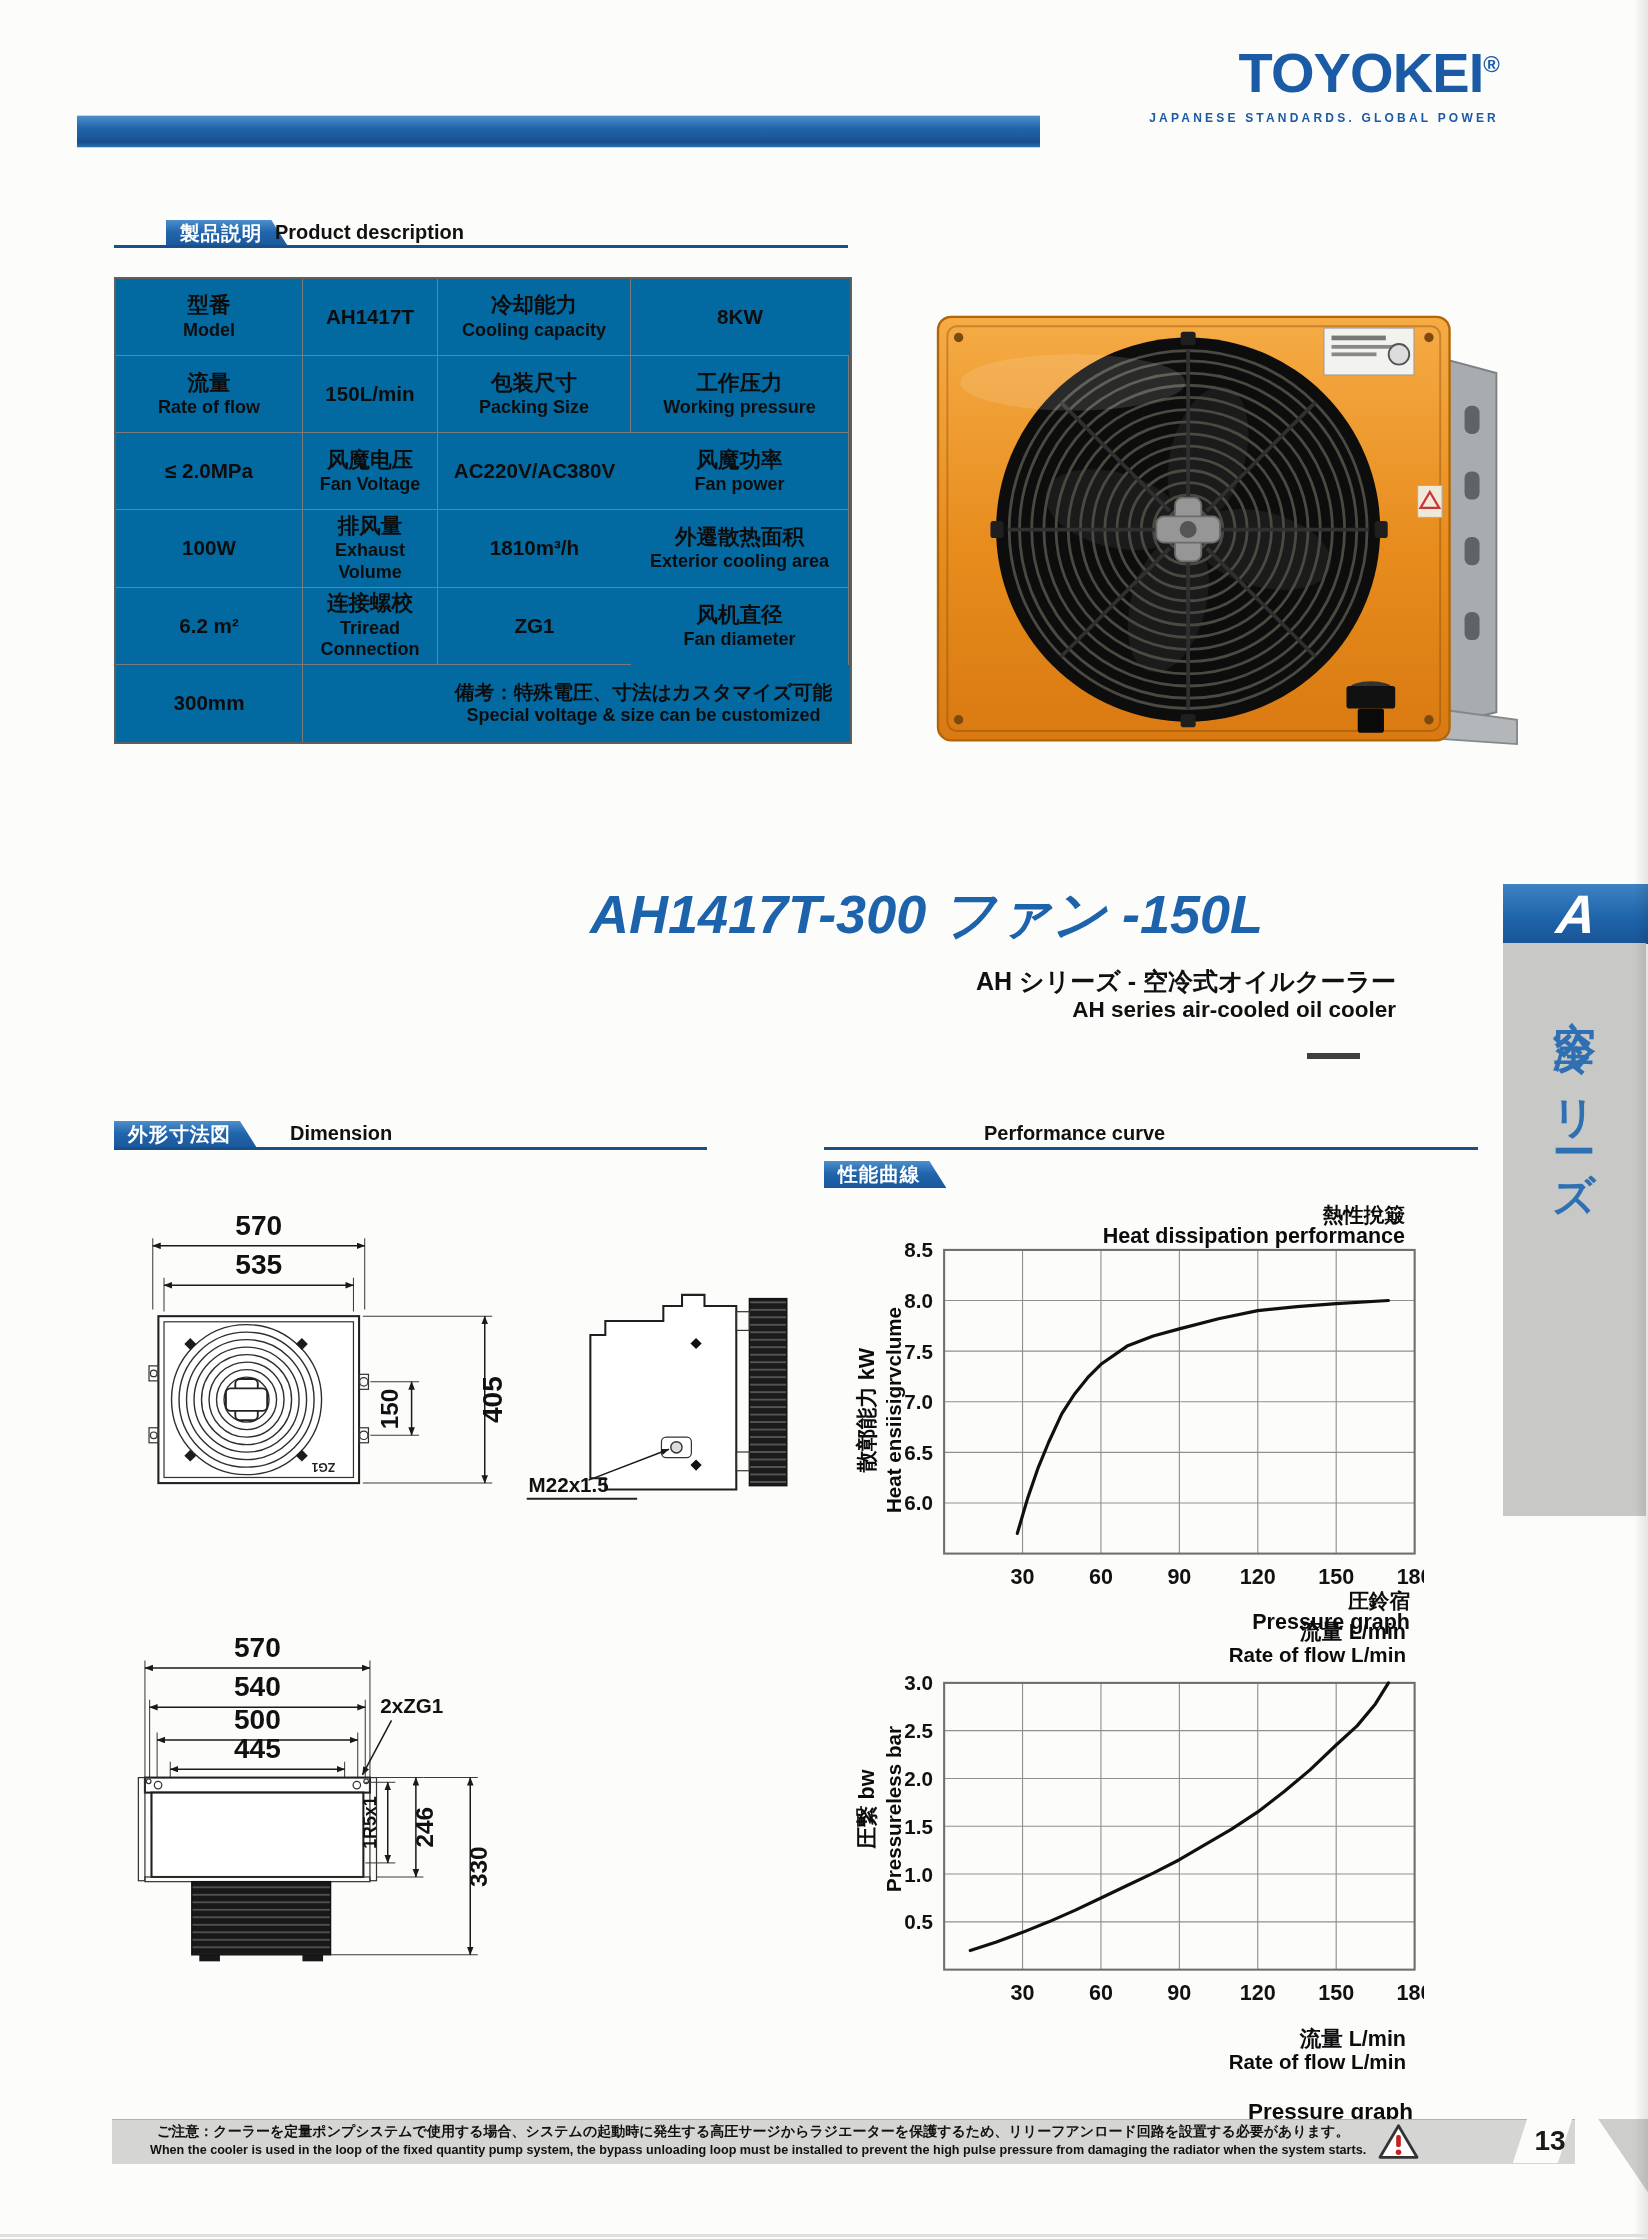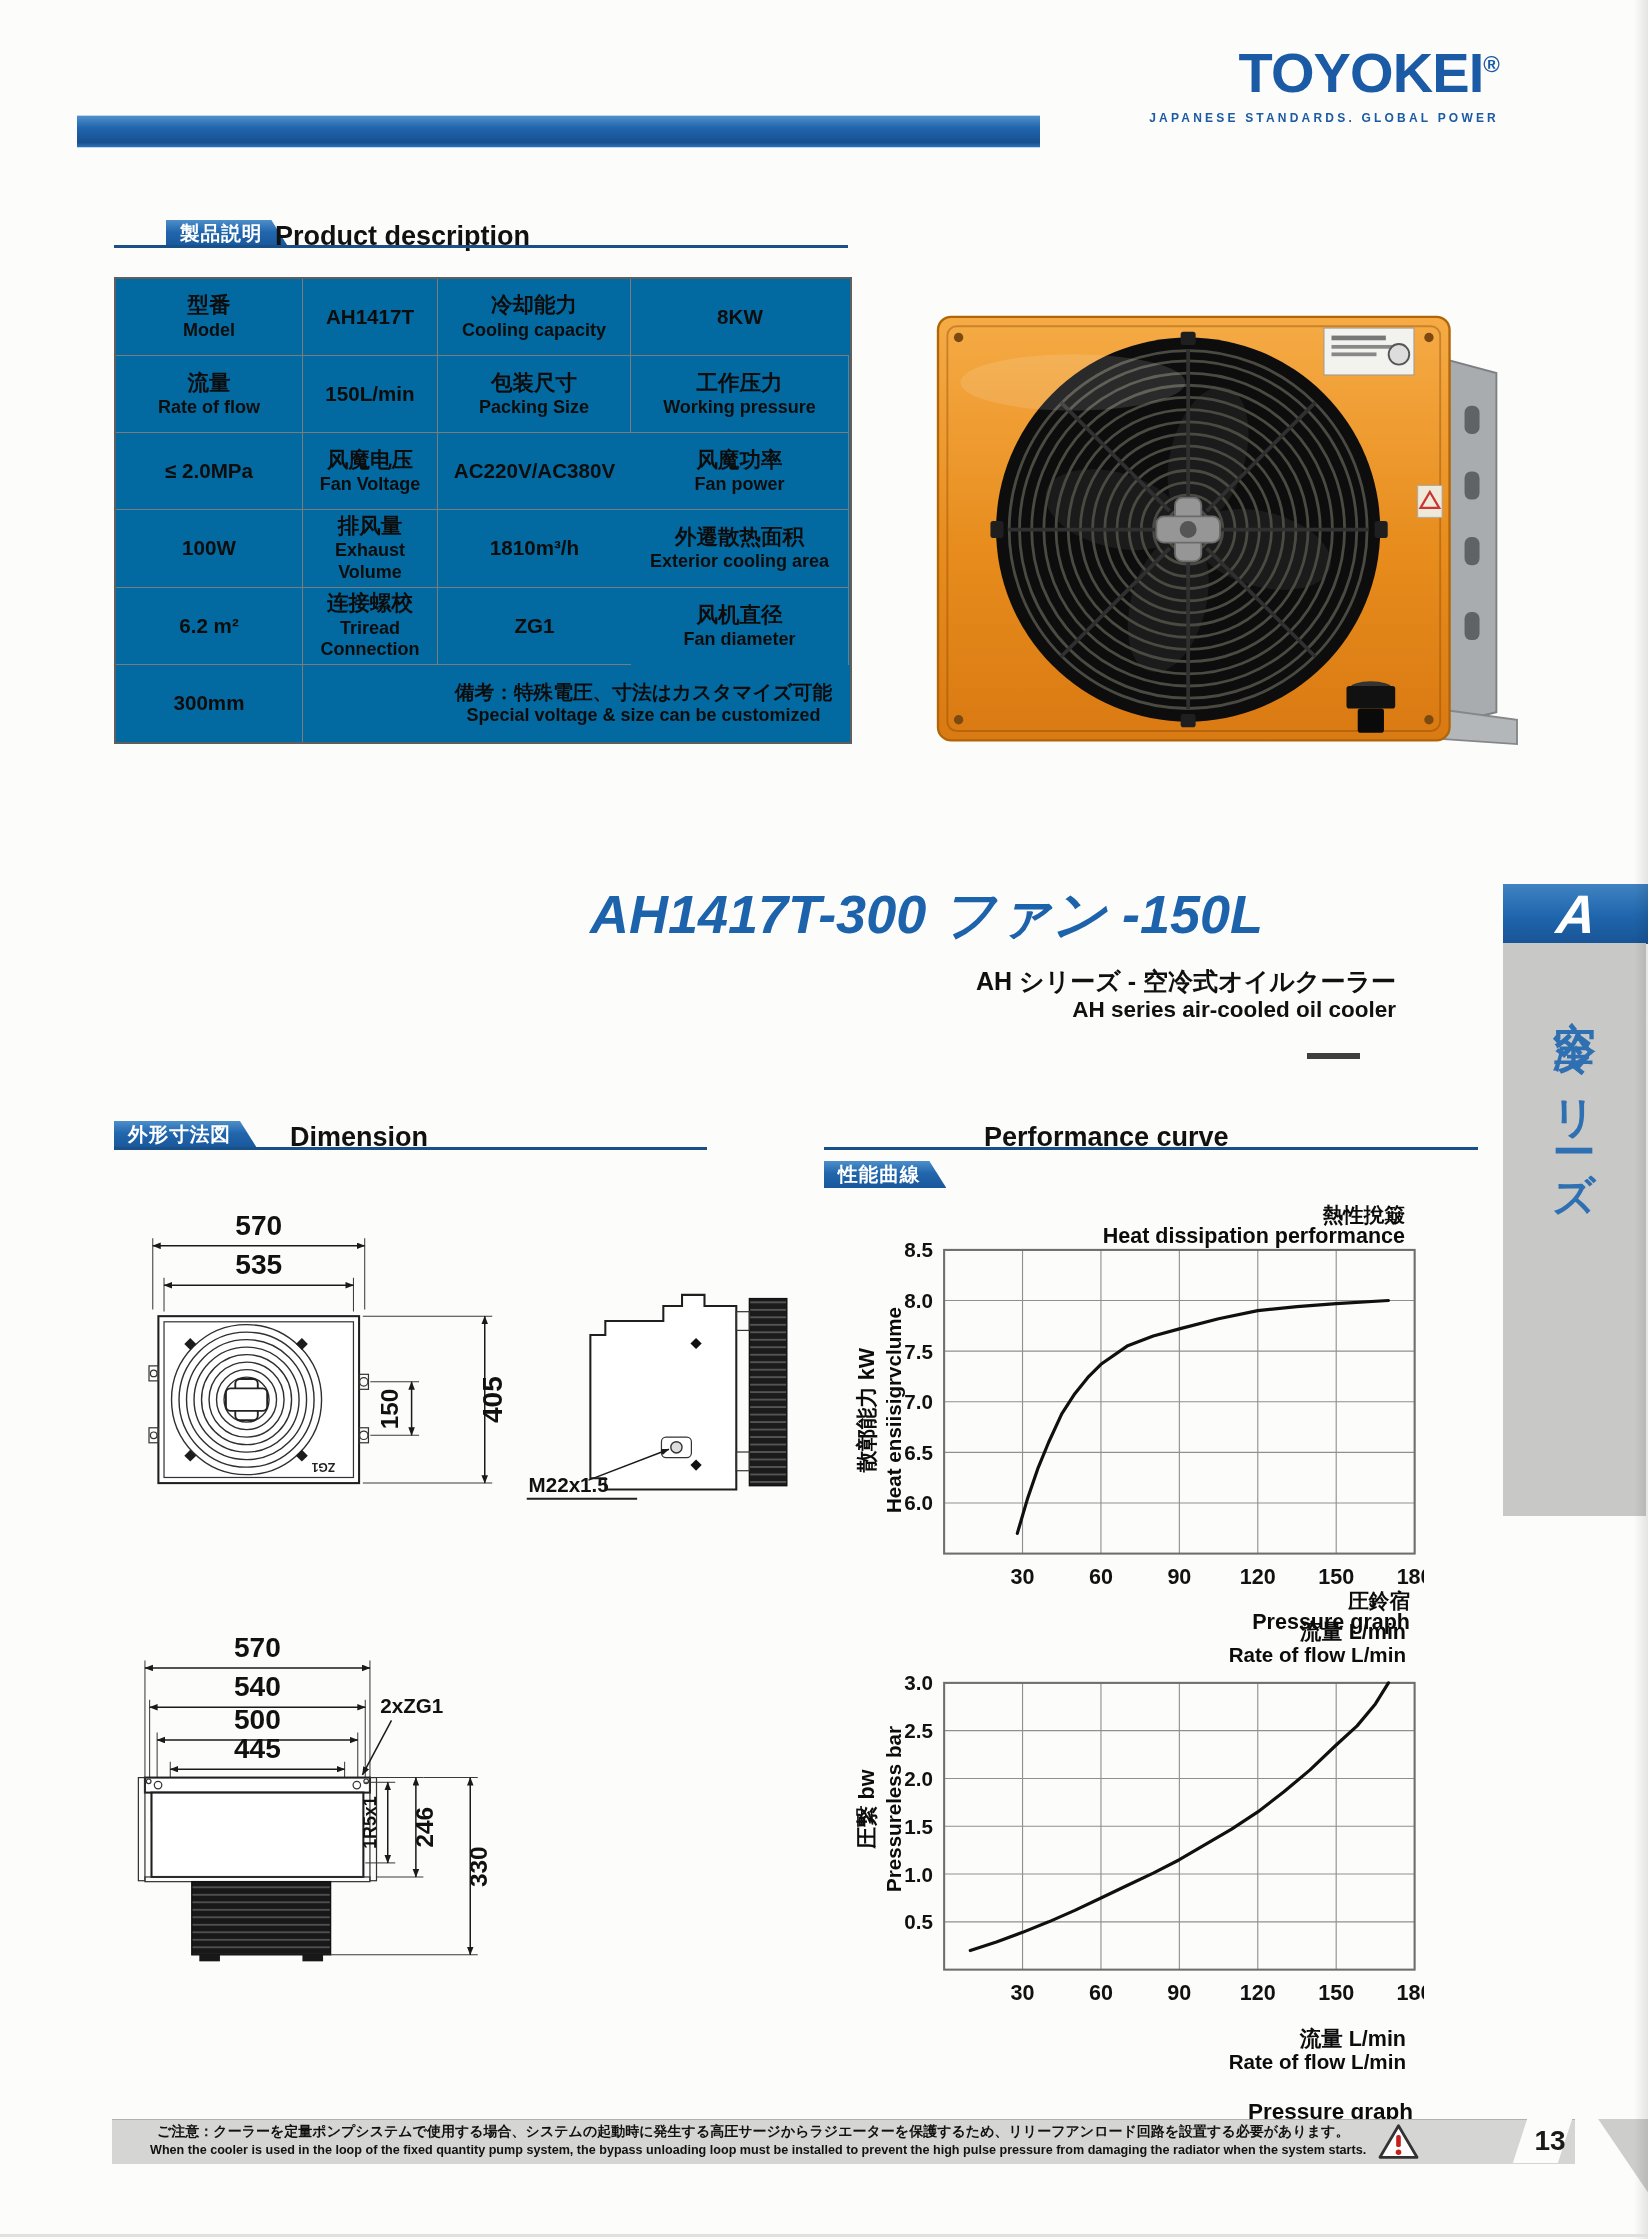--- a/index.html
+++ b/index.html
@@ -15,21 +15,21 @@
   .logo{left:1059px;top:45px;width:440px;text-align:right;color:#1b5aa5;
     font-weight:800;font-size:56px;letter-spacing:-0.9px;line-height:1;}
   .logo sup{font-size:22.5px;font-weight:800;}
   .tagline{left:1059px;top:111px;width:440px;text-align:right;color:#1b5aa5;
     font-weight:700;font-size:12px;letter-spacing:3.2px;}
   
   .badge{height:27px;display:flex;align-items:center;padding:0 26px 0 14px;
     background:linear-gradient(180deg,#4e8fca,#2166ad 45%,#19579b);
     clip-path:polygon(0 0,calc(100% - 17px) 0,100% 100%,0 100%);}
   .badge span{color:#fff;font-size:19.7px;font-weight:700;letter-spacing:0.9px;}
-  .sec-en{font-size:27px;font-weight:700;color:#111;}
+  .sec-en{font-size:20px;font-weight:700;color:#111;}
   .sec-line{height:2.8px;background:#1b4f88;}
   
   .spec{left:114px;top:277px;width:734px;height:463px;display:grid;
     grid-template-columns:187px 135px 193px 218px;grid-template-rows:repeat(6,1fr);
     border:2.3px solid #5f5f5f;background:#0369a1;}
   .cell{border-right:1.4px solid #7b7b7b;border-bottom:1.4px solid #7b7b7b;
     display:flex;flex-direction:column;align-items:center;justify-content:center;
     text-align:center;line-height:1.18;color:#0d0d0d;padding:1.9px 3.7px;}
   .cell.c4{border-right:none;}
   .cell.r6{border-bottom:none;}

